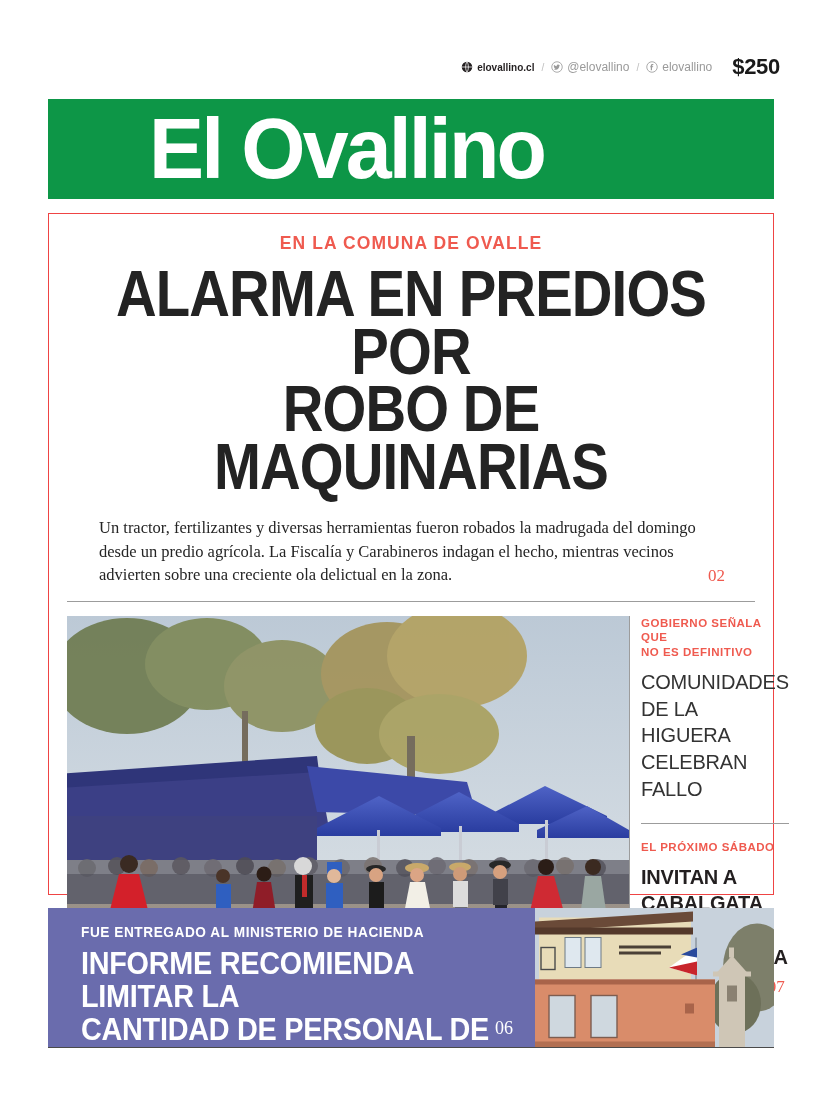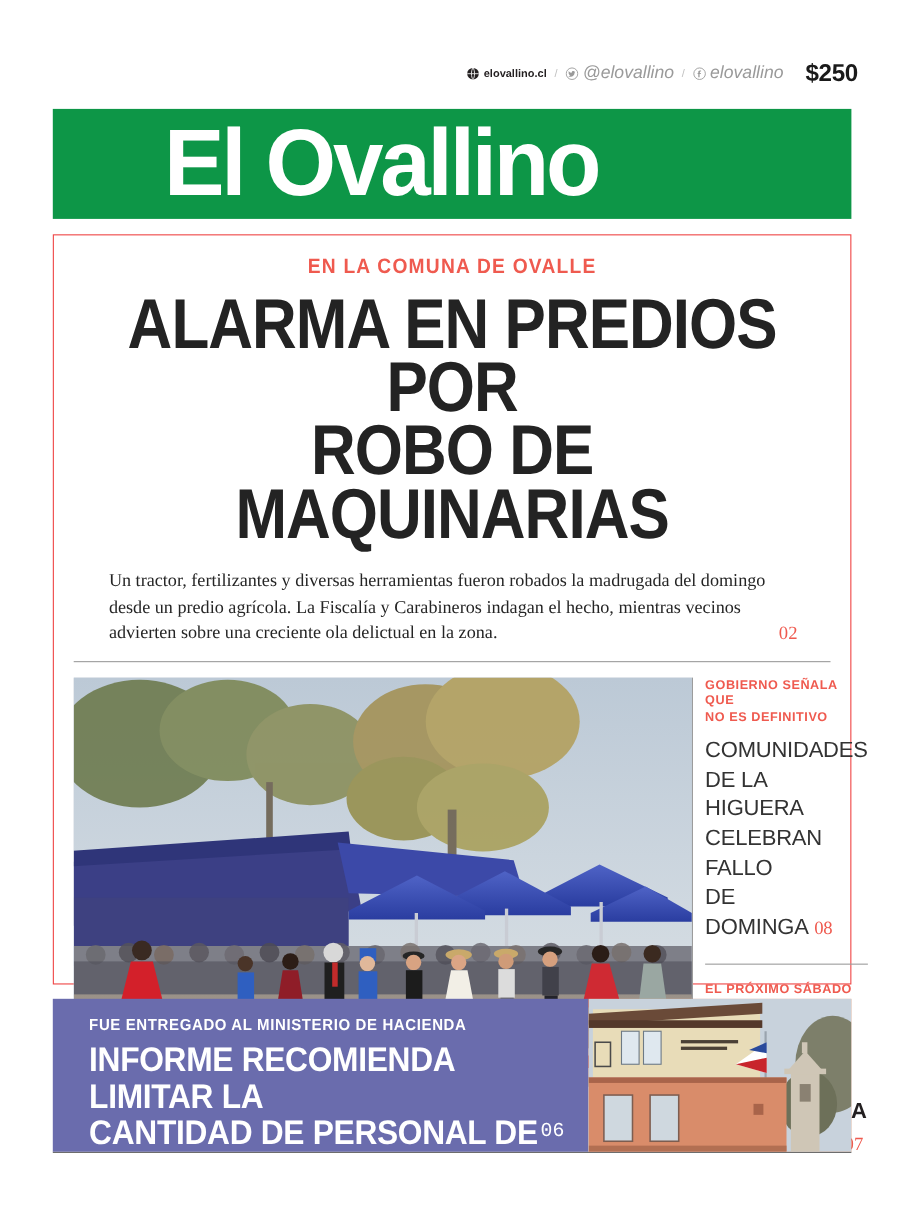--- a/index.html
+++ b/index.html
@@ -31,21 +31,21 @@
     font-family:"Liberation Sans", sans-serif;
     font-size:10px; color:#8d8d8d; letter-spacing:0.1px;
   }
   .topbar-right {
     margin-left:auto; margin-right:42px;
     display:flex; align-items:center; gap:6px;
     white-space:nowrap;
   }
   .social-item { display:flex; align-items:center; gap:4px; }
   .social-site { font-size:10px; font-weight:bold; color:#231f20; }
-  .social-handle { font-size:16px; color:#9a9a9a;font-style:italic; }
+  .social-handle { font-size:12px; color:#9a9a9a; }
   .social-sep { font-size:10px; color:#c0c0c0; padding:0 1px; }
   .ico { display:inline-block; width:12px; height:12px; line-height:0; }
   .ico svg { display:block; }
   .price {
     font-size:22px; font-weight:bold; color:#1a1a1a;
     margin-left:14px; letter-spacing:-0.3px;
   }
 
   
   .masthead {
@@ -245,21 +245,21 @@
     font-weight:bold;
     font-size:31px;
     line-height:1.06;
     letter-spacing:-0.3px;
     transform:scaleX(0.93);
     transform-origin:left center;
   }
   .bottom-page {
     position:absolute; right:22px; bottom:8px;
     color:#ffffff;
-    font-family:Liberation Mono, monospace;
+    font-family:Liberation Serif, serif;
     font-size:18px;
   }
   .bottom-photo {
     flex:1; position:relative; overflow:hidden;
     background:#cfa38a;
   }
   svg.illus { display:block; width:100%; height:100%; }
 </style>
 </head>
 <body>
@@ -503,23 +503,20 @@
 
       <div class="side-block1">
         <div class="side-kicker">
           <div>GOBIERNO SEÑALA QUE</div>
           <div>NO ES DEFINITIVO</div>
         </div>
         <div class="side-title">
           <div>COMUNIDADES</div>
           <div>DE LA HIGUERA</div>
           <div>CELEBRAN FALLO</div>
-          <div>
-            <span>DE DOMINGA</span><span class="pg">08</span>
-          </div>
         </div>
       </div>
 
       <div class="side-divider"></div>
 
       <div class="side-block2">
         <div class="side-kicker">EL PRÓXIMO SÁBADO</div>
         <div class="side-title">
           <div>INVITAN A</div>
           <div>CABALGATA</div>

